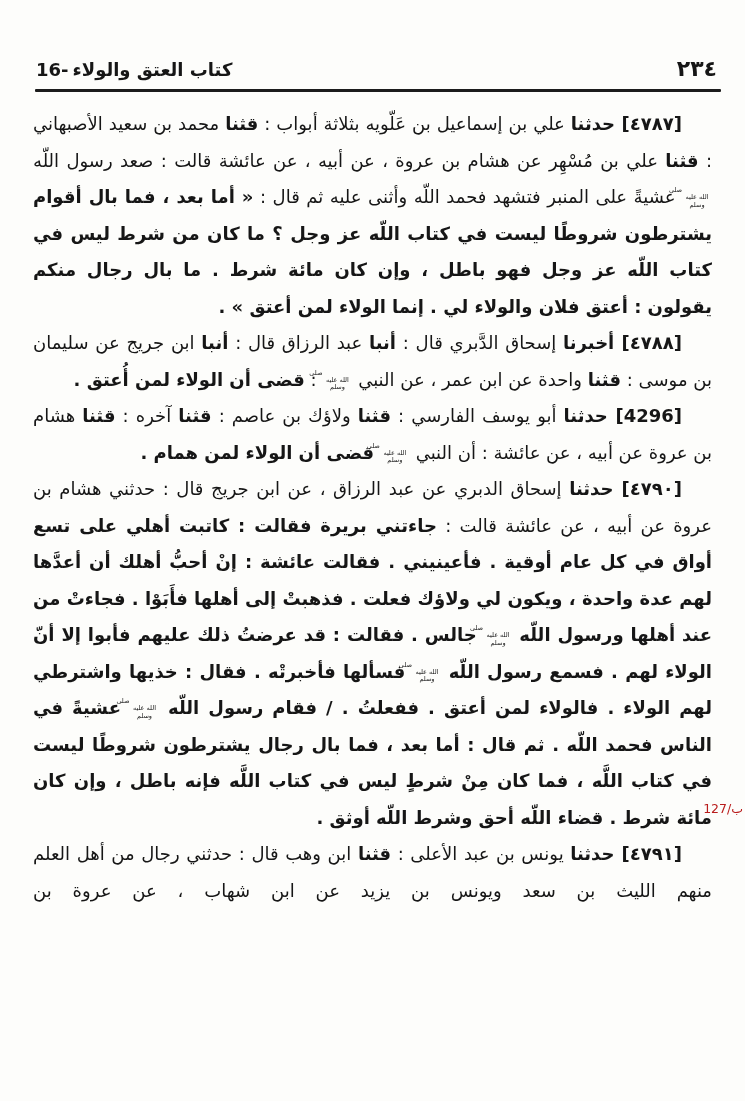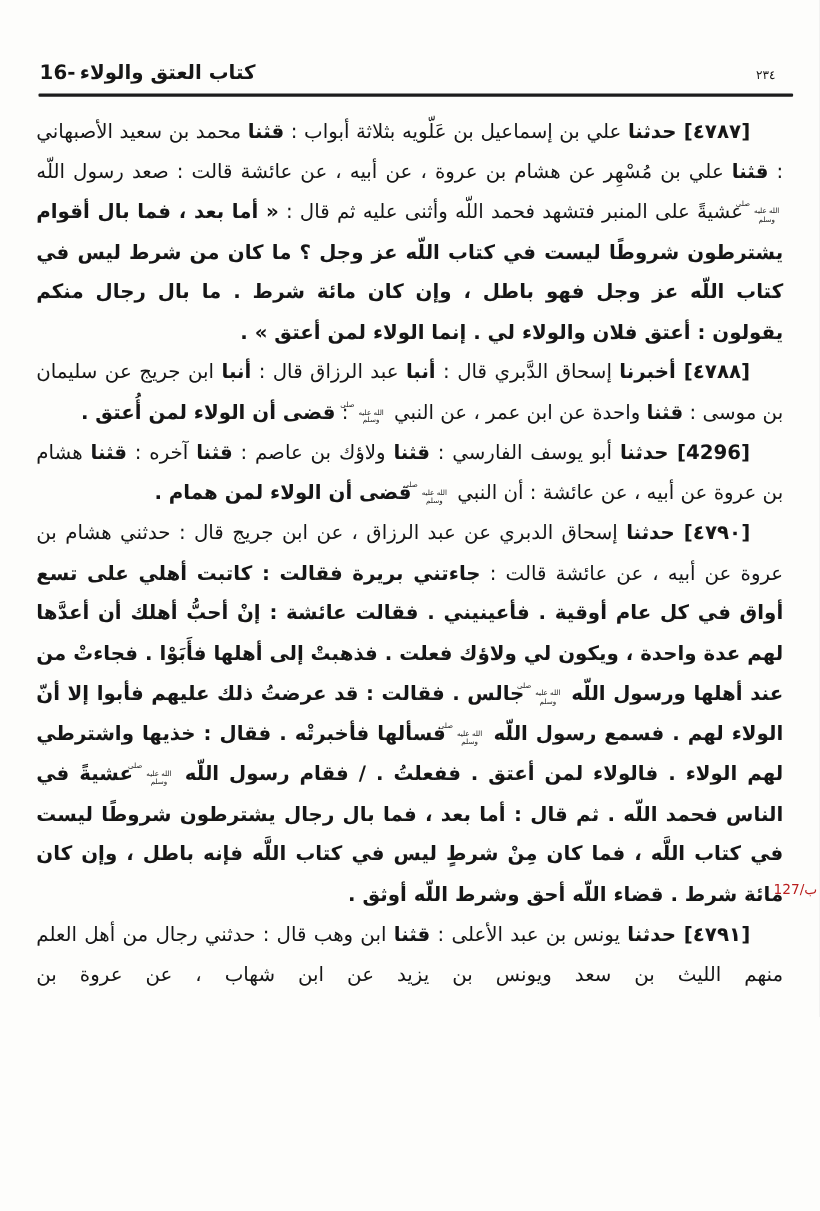--- a/index.html
+++ b/index.html
@@ -10,34 +10,34 @@
     background:#fdfdfb;
     color:#161616;
     font-family:"DejaVu Sans",sans-serif;
     overflow:hidden;
     box-sizing:border-box;
   }
   .hdr{
     display:flex;
     justify-content:space-between;
     align-items:baseline;
-    padding:56px 40px 0 36px;
+    padding:56px 28px 0 36px;
   }
   .chapter{
     direction:ltr;
     unicode-bidi:isolate;
     font-weight:bold;
     font-size:18px;
     letter-spacing:0.2px;
     white-space:nowrap;
   }
   .chapter .num{margin-right:4px;}
   .pagenum{
-    font-weight:normal;
-    font-size:11px;
+    font-weight:bold;
+    font-size:22px;
     direction:rtl;
   }
   .rule{
     margin:8px 24px 0 35px;
     height:3px;
     background:#1c1c1c;
     border-radius:1px;
   }
   .bodytext{
     direction:rtl;

